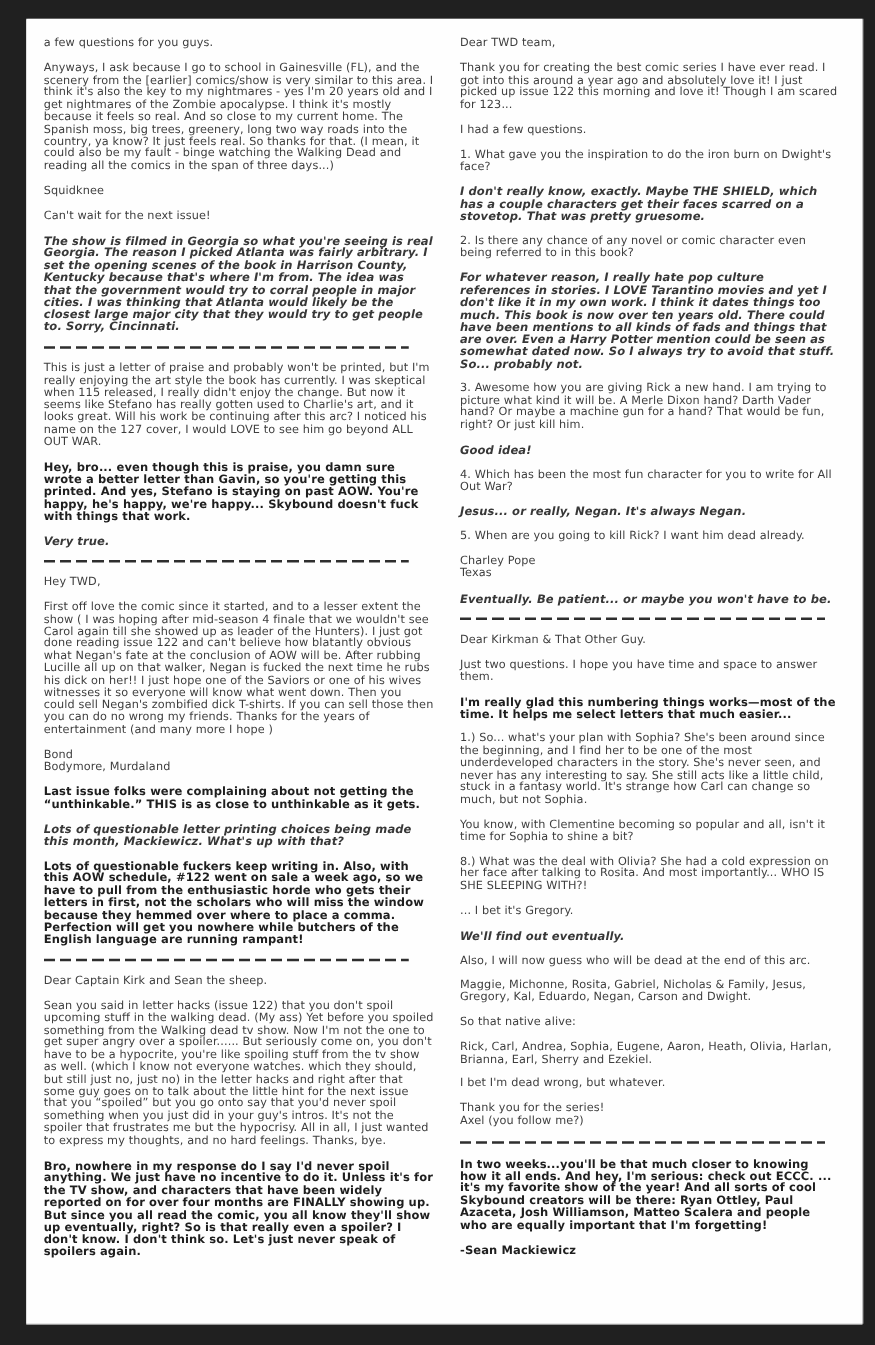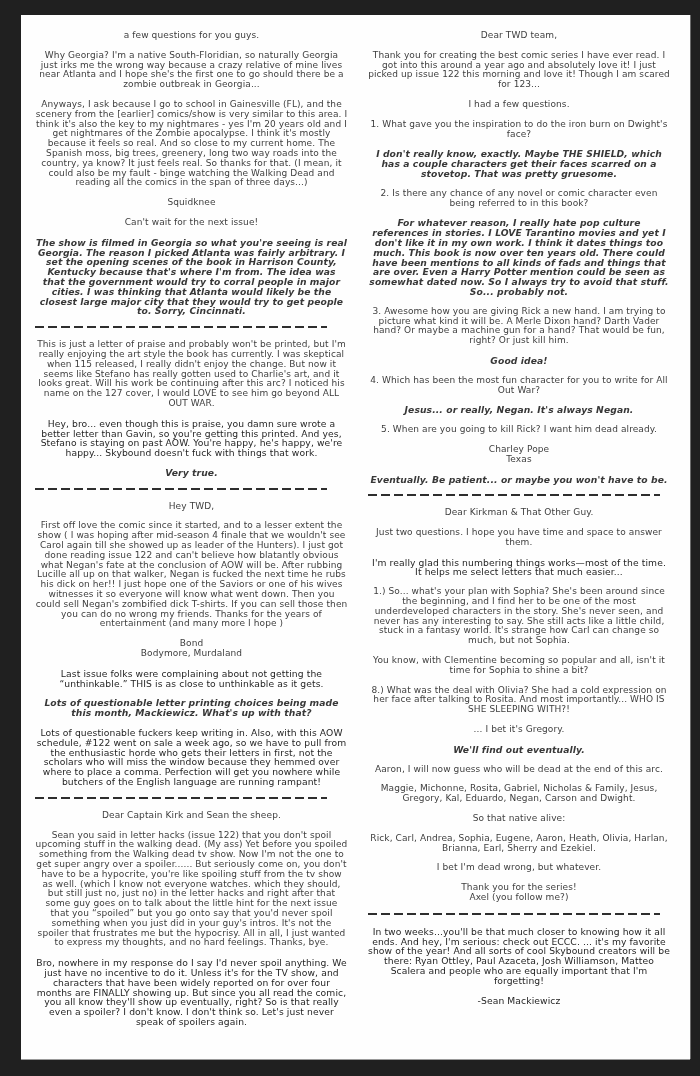--- a/index.html
+++ b/index.html
@@ -12,38 +12,37 @@
   }
   .page{
     position:absolute;
     left:21px;top:15px;
     width:669px;height:1044px;
     background:#fefefe;
     box-sizing:border-box;
     padding:16px 18px 0 14px;
     overflow:hidden;
     box-shadow:0 1px 0 #9a9a9a, 1px 0 0 #6c6c6c;
-    text-align:center;
   }
   .cols{
     display:flex;
     gap:20px;
   }
   .col{flex:0 0 313px; width:313px;}
   .col.right{flex:0 0 302px; width:302px;}
   p{
     margin:0 0 10px 0;
     font-size:9px;
     line-height:9.8px;
     color:#3e3e3e;
     white-space:pre-line;
     letter-spacing:0.1px;
   }
   p.bold{
-    font-weight:normal;
+    font-weight:bold;
     color:#1f1f1f;
     font-size:9.2px;
   }
   p.bolditalic{
     font-weight:bold;
     font-style:italic;
     color:#383838;
     font-size:9.2px;
   }
   .divider{
@@ -53,21 +52,20 @@
     background:repeating-linear-gradient(90deg,#2e2e2e 0 9px,transparent 9px 13px);
   }
 </style>
 </head>
 <body>
 
 <div class="page">
   <div class="cols">
     <div class="col left">
         <p class="normal">a few questions for you guys.</p>
-        <p class="normal">Why Georgia? I'm a native South-Floridian, so naturally Georgia just irks me the wrong way because a crazy relative of mine lives near Atlanta and I hope she's the first one to go should there be a zombie outbreak in Georgia...</p>
         <p class="normal">Anyways, I ask because I go to school in Gainesville (FL), and the scenery from the [earlier] comics/show is very similar to this area. I think it's also the key to my nightmares - yes I'm 20 years old and I get nightmares of the Zombie apocalypse. I think it's mostly because it feels so real. And so close to my current home. The Spanish moss, big trees, greenery, long two way roads into the country, ya know? It just feels real. So thanks for that. (I mean, it could also be my fault - binge watching the Walking Dead and reading all the comics in the span of three days...)</p>
         <p class="normal">Squidknee</p>
         <p class="normal">Can't wait for the next issue!</p>
         <p class="bolditalic">The show is filmed in Georgia so what you're seeing is real Georgia.  The reason I picked Atlanta was fairly arbitrary. I set the opening scenes of the book in Harrison County, Kentucky because that's where I'm from.  The idea was that the government would try to corral people in major cities.  I was thinking that Atlanta would likely be the closest large major city that they would try to get people to.  Sorry, Cincinnati.</p>
         <div class="divider"></div>
         <p class="normal">This is just a letter of praise and probably won't be printed, but I'm really enjoying the art style the book has currently. I was skeptical when 115 released, I really didn't enjoy the change. But now it seems like Stefano has really gotten used to Charlie's art, and it looks great. Will his work be continuing after this arc? I noticed his name on the 127 cover, I would LOVE to see him go beyond ALL OUT WAR.</p>
         <p class="bold">Hey, bro... even though this is praise, you damn sure wrote a better letter than Gavin, so you're getting this printed. And yes, Stefano is staying on past AOW. You're happy, he's happy, we're happy... Skybound doesn't fuck with things that work.</p>
         <p class="bolditalic">Very true.</p>
         <div class="divider"></div>
         <p class="normal">Hey TWD,</p>
@@ -100,21 +98,21 @@
         <p class="bolditalic">Eventually.  Be patient...  or maybe you won't have to be.</p>
         <div class="divider"></div>
         <p class="normal">Dear Kirkman &amp; That Other Guy.</p>
         <p class="normal">Just two questions. I hope you have time and space to answer them.</p>
         <p class="bold">I'm really glad this numbering things works—most of the time. It helps me select letters that much easier...</p>
         <p class="normal">1.) So... what's your plan with Sophia? She's been around since the beginning, and I find her to be one of the most underdeveloped characters in the story. She's never seen, and never has any interesting to say. She still acts like a little child, stuck in a fantasy world. It's strange how Carl can change so much, but not Sophia.</p>
         <p class="normal">You know, with Clementine becoming so popular and all, isn't it time for Sophia to shine a bit?</p>
         <p class="normal">8.) What was the deal with Olivia? She had a cold expression on her face after talking to Rosita. And most importantly... WHO IS SHE SLEEPING WITH?!</p>
         <p class="normal">... I bet it's Gregory.</p>
         <p class="bolditalic">We'll find out eventually.</p>
-        <p class="normal">Aaron, I will now guess who will be dead at the end of this arc.</p>
+        <p class="normal">Also, I will now guess who will be dead at the end of this arc.</p>
         <p class="normal">Maggie, Michonne, Rosita, Gabriel, Nicholas &amp; Family, Jesus, Gregory, Kal, Eduardo, Negan, Carson and Dwight.</p>
         <p class="normal">So that native alive:</p>
         <p class="normal">Rick, Carl, Andrea, Sophia, Eugene, Aaron, Heath, Olivia, Harlan, Brianna, Earl, Sherry and Ezekiel.</p>
         <p class="normal">I bet I'm dead wrong, but whatever.</p>
         <p class="normal">Thank you for the series!
 Axel (you follow me?)</p>
         <div class="divider"></div>
         <p class="bold">In two weeks...you'll be that much closer to knowing how it all ends. And hey, I'm serious: check out ECCC. ... it's my favorite show of the year! And all sorts of cool Skybound creators will be there: Ryan Ottley, Paul Azaceta, Josh Williamson, Matteo Scalera and people who are equally important that I'm forgetting!</p>
         <p class="bold">-Sean Mackiewicz</p>
       </div>

